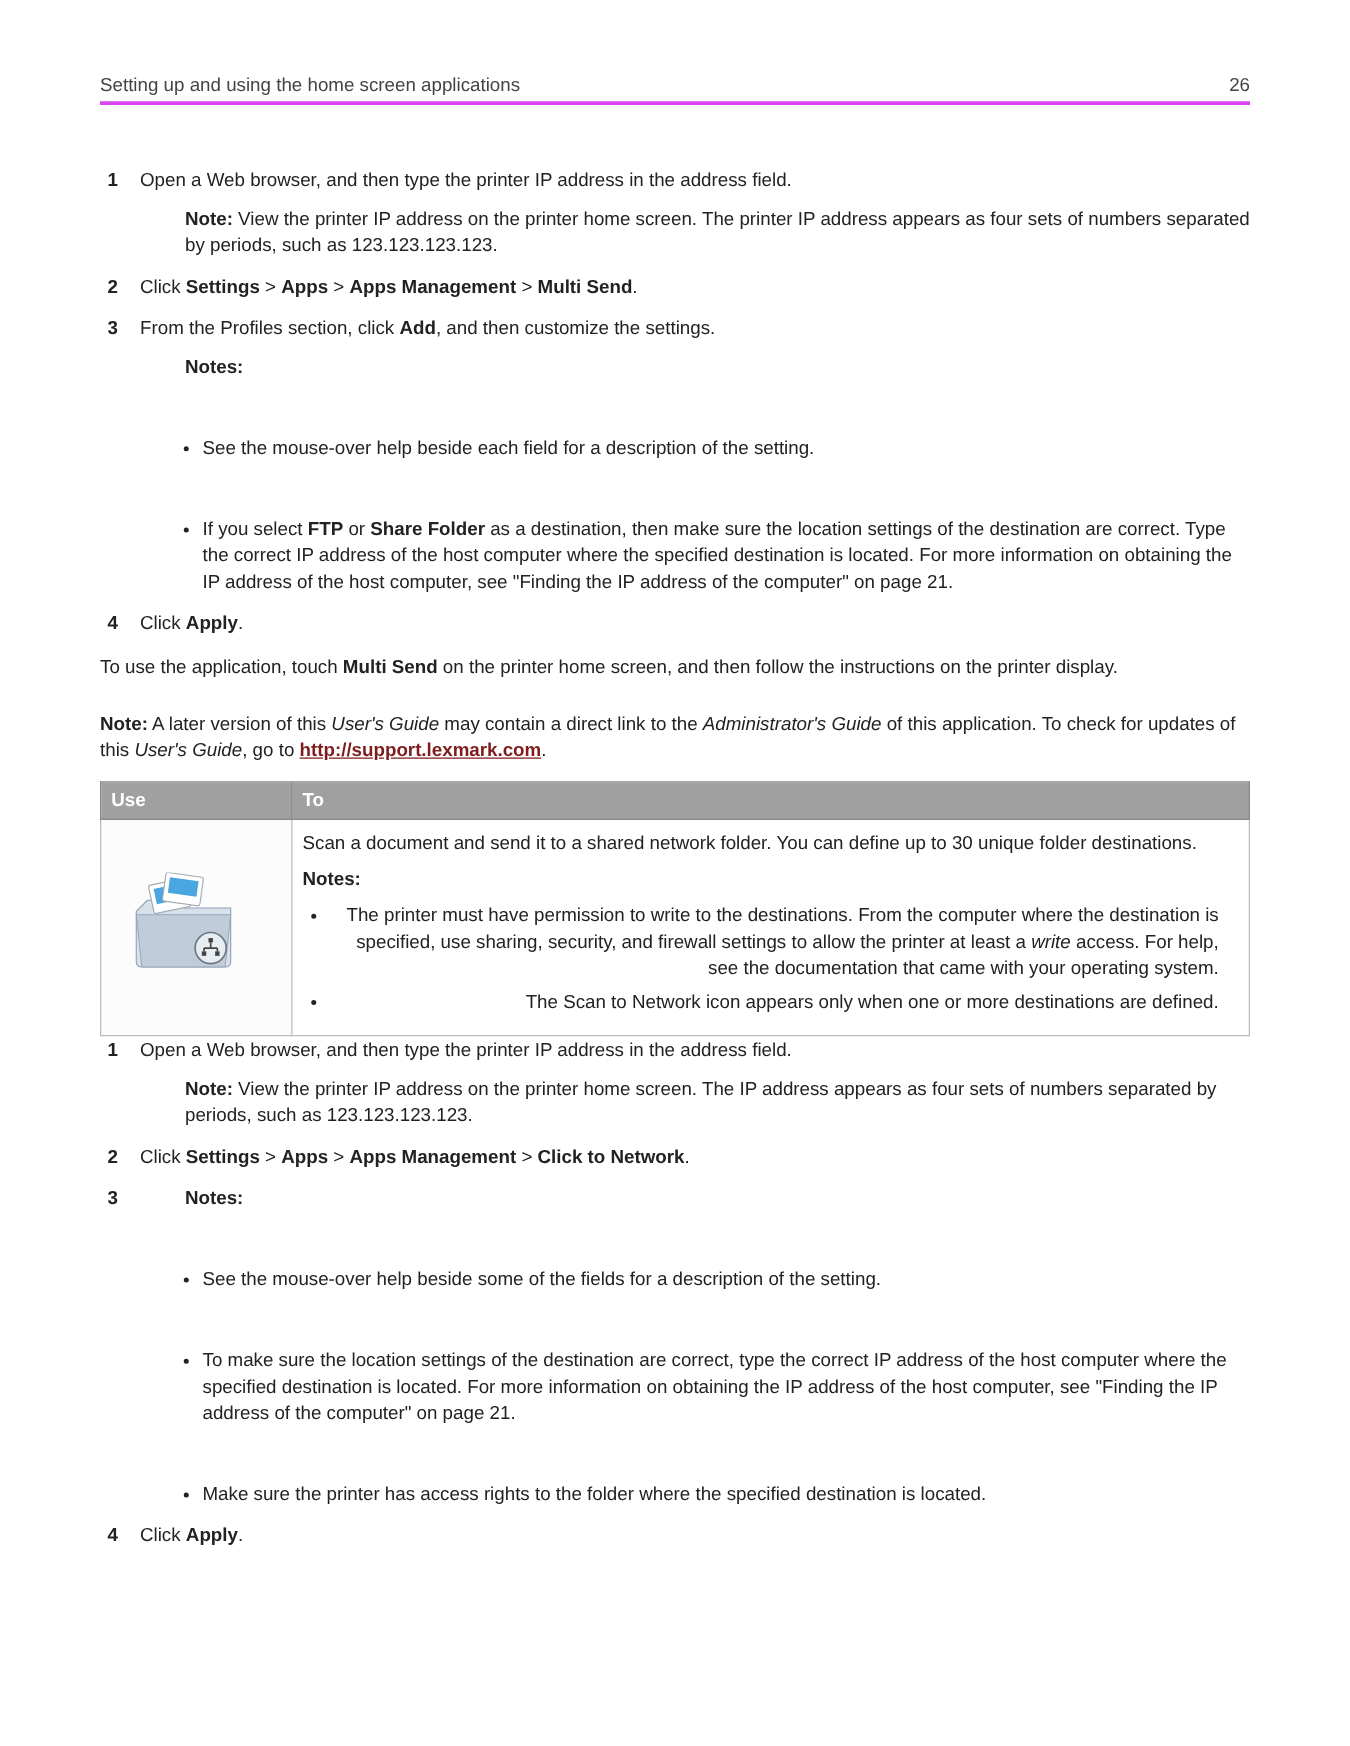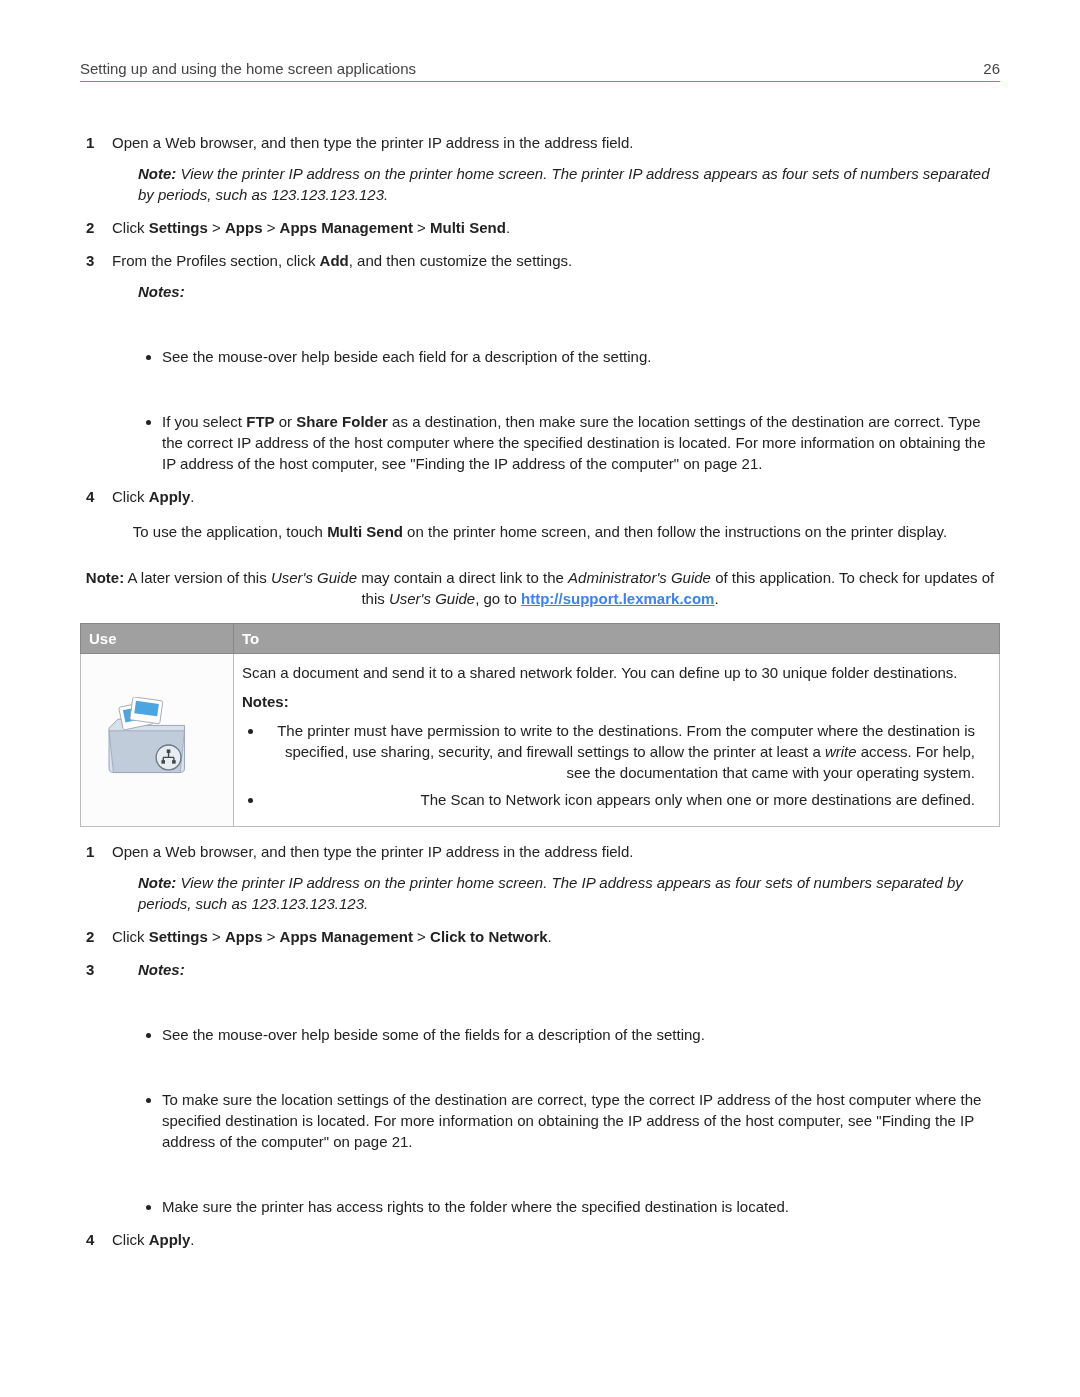--- a/index.html
+++ b/index.html
@@ -11,21 +11,21 @@
   }
   .page {
     width: 920px;
     margin: 0 auto;
     padding: 60px 80px 80px 80px;
     box-sizing: content-box;
   }
   .header-row {
     display: flex;
     justify-content: space-between;
-    border-bottom: 1px solid #d946ef;
+    border-bottom: 3px solid #d946ef;
     padding-bottom: 4px;
     margin-bottom: 50px;
     font-size: 15px;
     color: #444;
   }
   ol.steps {
     list-style: none;
     padding-left: 6px;
     margin: 0 0 14px 0;
   }
@@ -35,59 +35,57 @@
     margin-bottom: 12px;
     line-height: 1.4;
   }
   ol.steps > li .num {
     position: absolute;
     left: 0;
     top: 0;
     font-weight: bold;
   }
   .indent {
-    margin-left: 26px;
+    margin-left: 36px;
     margin-top: 10px;
     line-height: 1.4;
-    font-style: italic;
   }
   .notes-label {
     font-weight: bold;
     margin-top: 10px;
   }
   ul.bullets {
     list-style: disc;
     padding-left: 24px;
     margin: 10px 0 10px 26px;
   }
   ul.bullets li {
     margin-bottom: 10px;
     line-height: 1.4;
     margin-top: 44px;
   }
   .body-p {
     margin: 10px 0 25px 0;
     line-height: 1.4;
-    text-align: center;
   }
   h2.section {
     font-size: 24px;
     font-weight: bold;
     color: #222;
     margin: 30px 0 14px 0;
   }
   a.link {
-    color: #3b82f6;
+    color: #7f1d1d;
     text-decoration: underline;
     font-weight: bold;
   }
   table.feature {
     border-collapse: collapse;
     width: 100%;
-    margin: 14px 0 14px 0;
+    margin: 14px 0 1px 0;
     border: 1px solid #999;
   }
   table.feature th {
     background: #a0a0a0;
     color: #fff;
     font-weight: bold;
     text-align: left;
     padding: 6px 8px;
     border: 1px solid #888;
     font-size: 15px;

